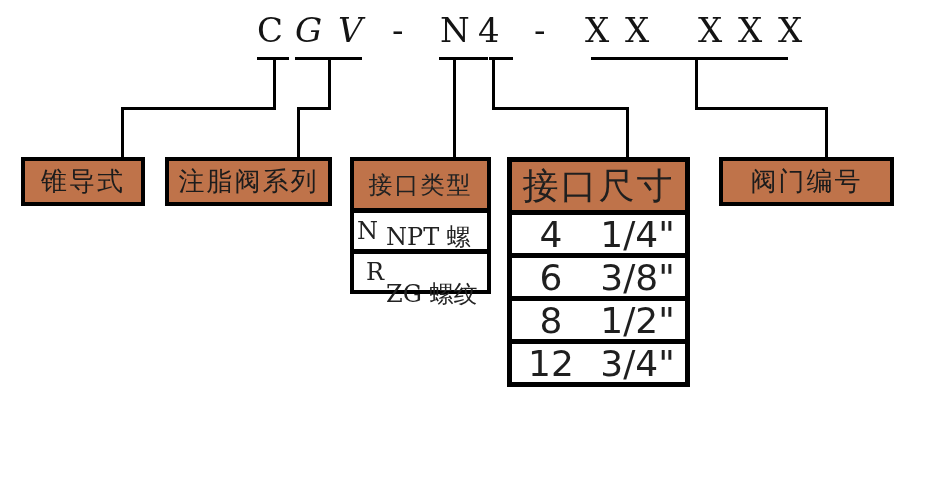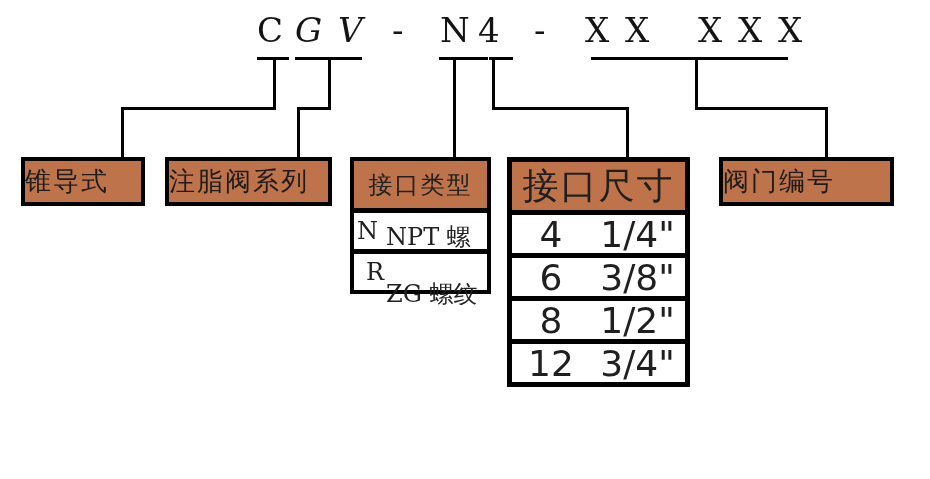--- a/index.html
+++ b/index.html
@@ -8,21 +8,21 @@
     position:relative;width:930px;height:479px;background:#ffffff;
     font-family:"DejaVu Serif","Liberation Serif",serif;overflow:hidden;
   }
   .code{
     position:absolute;top:13px;font-size:34px;line-height:34px;color:#141414;
     font-family:"DejaVu Serif","Liberation Serif",serif;word-spacing:5px;white-space:pre;
   }
   .line{position:absolute;background:#000000;}
   .labelbox{
     position:absolute;height:49px;border:4px solid #000000;background:#BF734A;
-    display:flex;align-items:center;
+    display:flex;align-items:center;justify-content:center;
     font-size:26px;letter-spacing:2px;color:#1c1c1c;
   }
   .vtable{
     position:absolute;border:4px solid #000000;display:flex;flex-direction:column;
     background:#ffffff;
   }
   .vtable.thick{border-width:5px;}
   .vcell{
     border-top:5px solid #000000;background:#ffffff;display:flex;align-items:center;
   }

